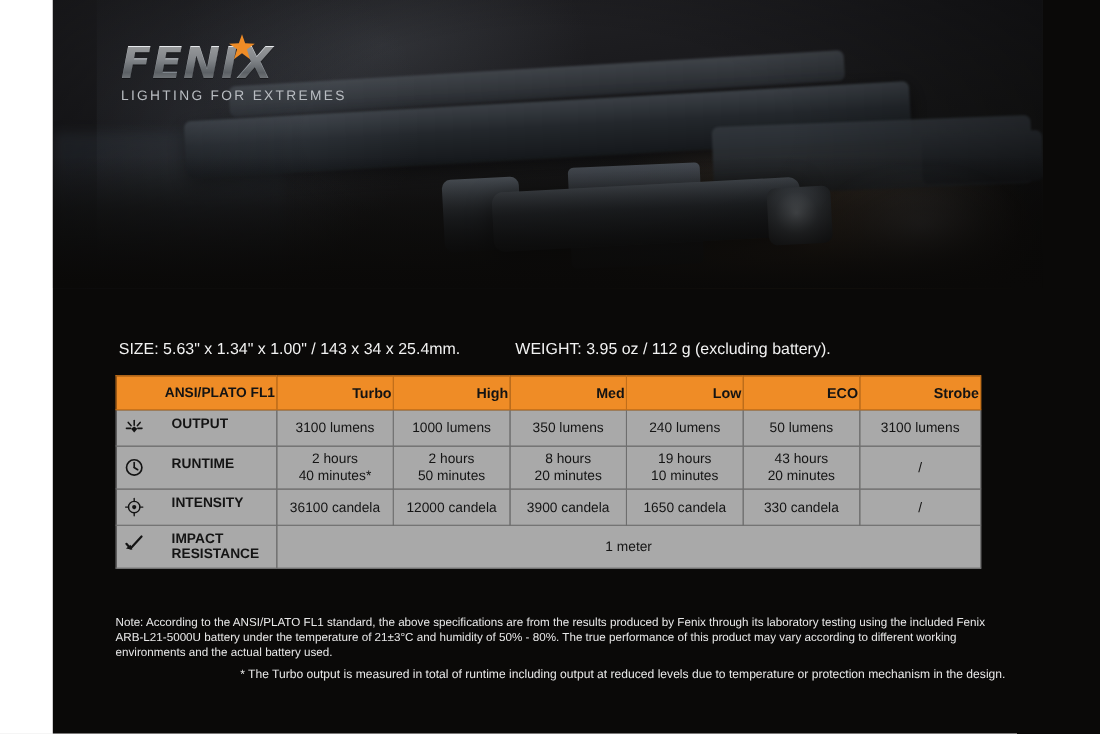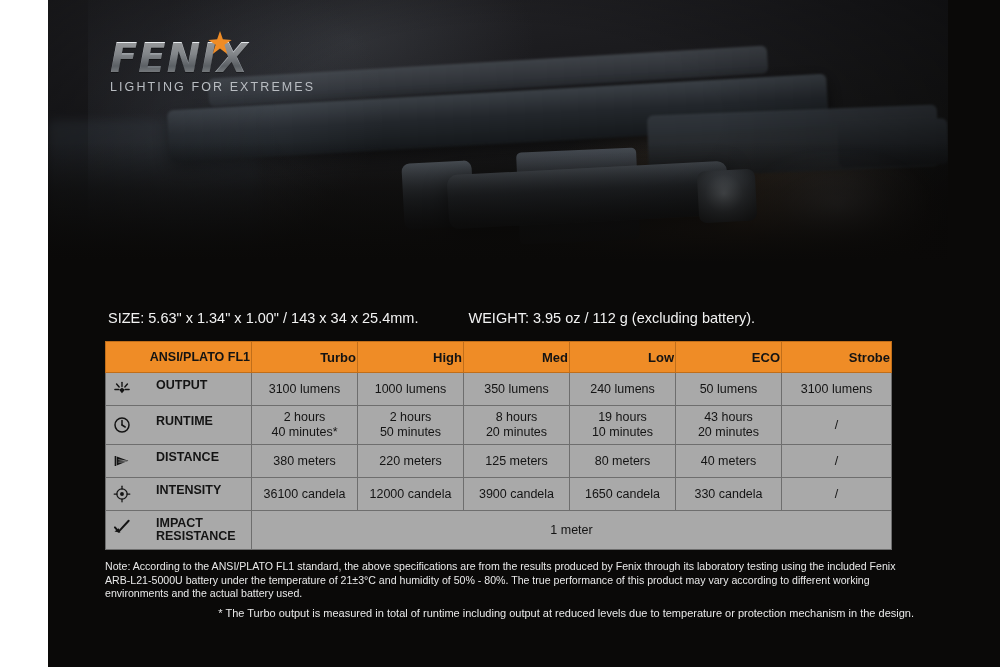--- a/index.html
+++ b/index.html
@@ -391,41 +391,20 @@
             <span class="cell-two">19 hours</span>
             <span class="cell-two">10 minutes</span>
           </td>
           <td>
             <span class="cell-two">43 hours</span>
             <span class="cell-two">20 minutes</span>
           </td>
           <td>/</td>
         </tr>
 
-        <tr>
-          <td class="rowlabel">
-            <span class="lbl-wrap">
-              <span class="ico">
-                <svg width="20" height="20" viewBox="0 0 24 24">
-                  <rect x="3.2" y="6" width="1.8" height="12" fill="#141414"></rect>
-                  <path d="M5.6 6.6 L19.6 11.6 L5.6 17.4 Z" fill="#141414"></path>
-                  <path d="M7.6 10.4 L18 12.1" stroke="#a9a9a9" stroke-width="0.9"></path>
-                  <path d="M7.6 13.4 L17 12.9" stroke="#a9a9a9" stroke-width="0.9"></path>
-                </svg>
-              </span>
-              <span class="lbl-text">DISTANCE</span>
-            </span>
-          </td>
-          <td>380 meters</td>
-          <td>220 meters</td>
-          <td>125 meters</td>
-          <td>80 meters</td>
-          <td>40 meters</td>
-          <td>/</td>
-        </tr>
 
         <tr>
           <td class="rowlabel">
             <span class="lbl-wrap">
               <span class="ico">
                 <svg width="20" height="20" viewBox="0 0 24 24">
                   <circle cx="12" cy="12" r="6.2" fill="none" stroke="#141414" stroke-width="1.5"></circle>
                   <circle cx="12" cy="12" r="2.3" fill="#141414"></circle>
                   <g stroke="#141414" stroke-width="1.5" stroke-linecap="round">
                     <line x1="12" y1="2.6" x2="12" y2="6"></line>

